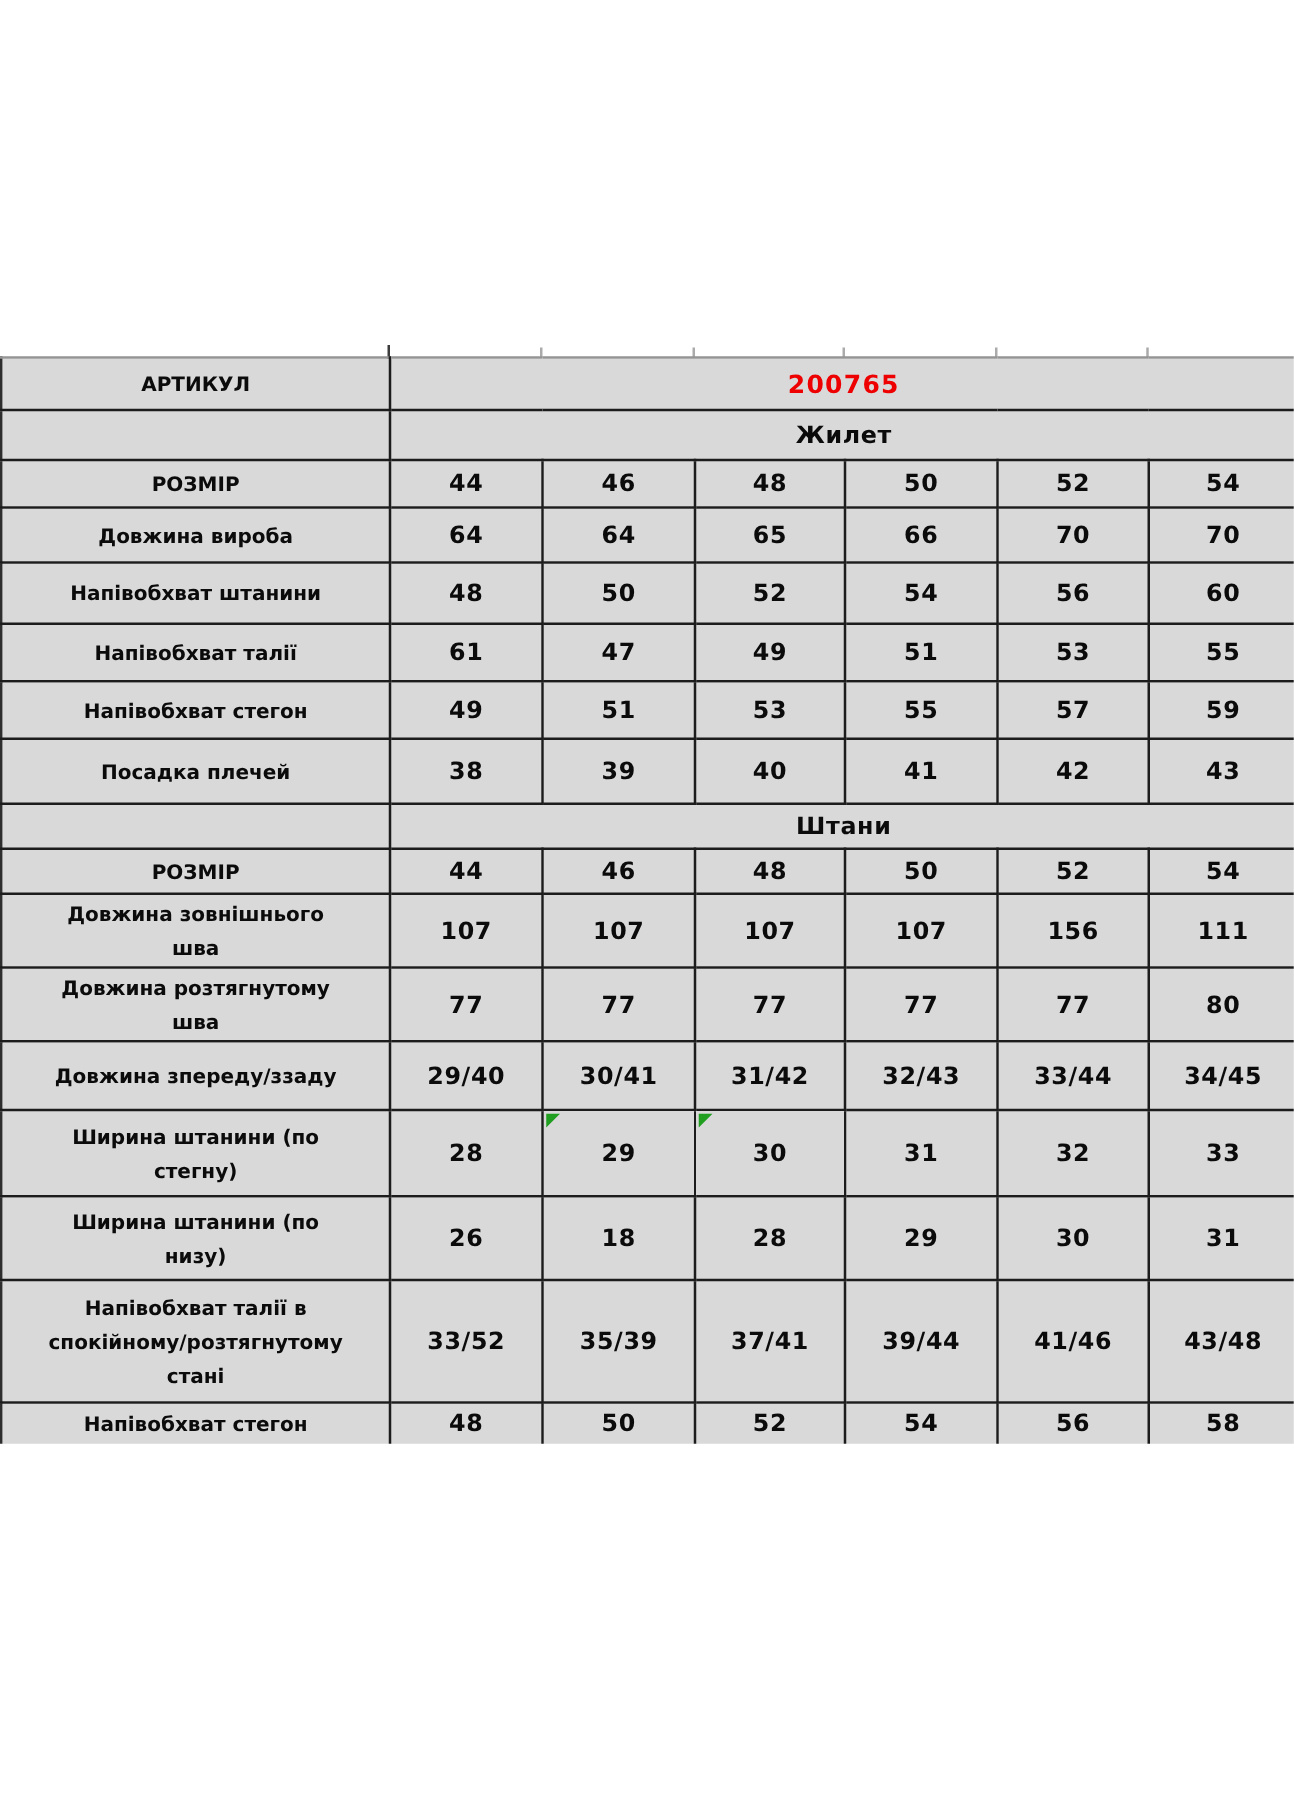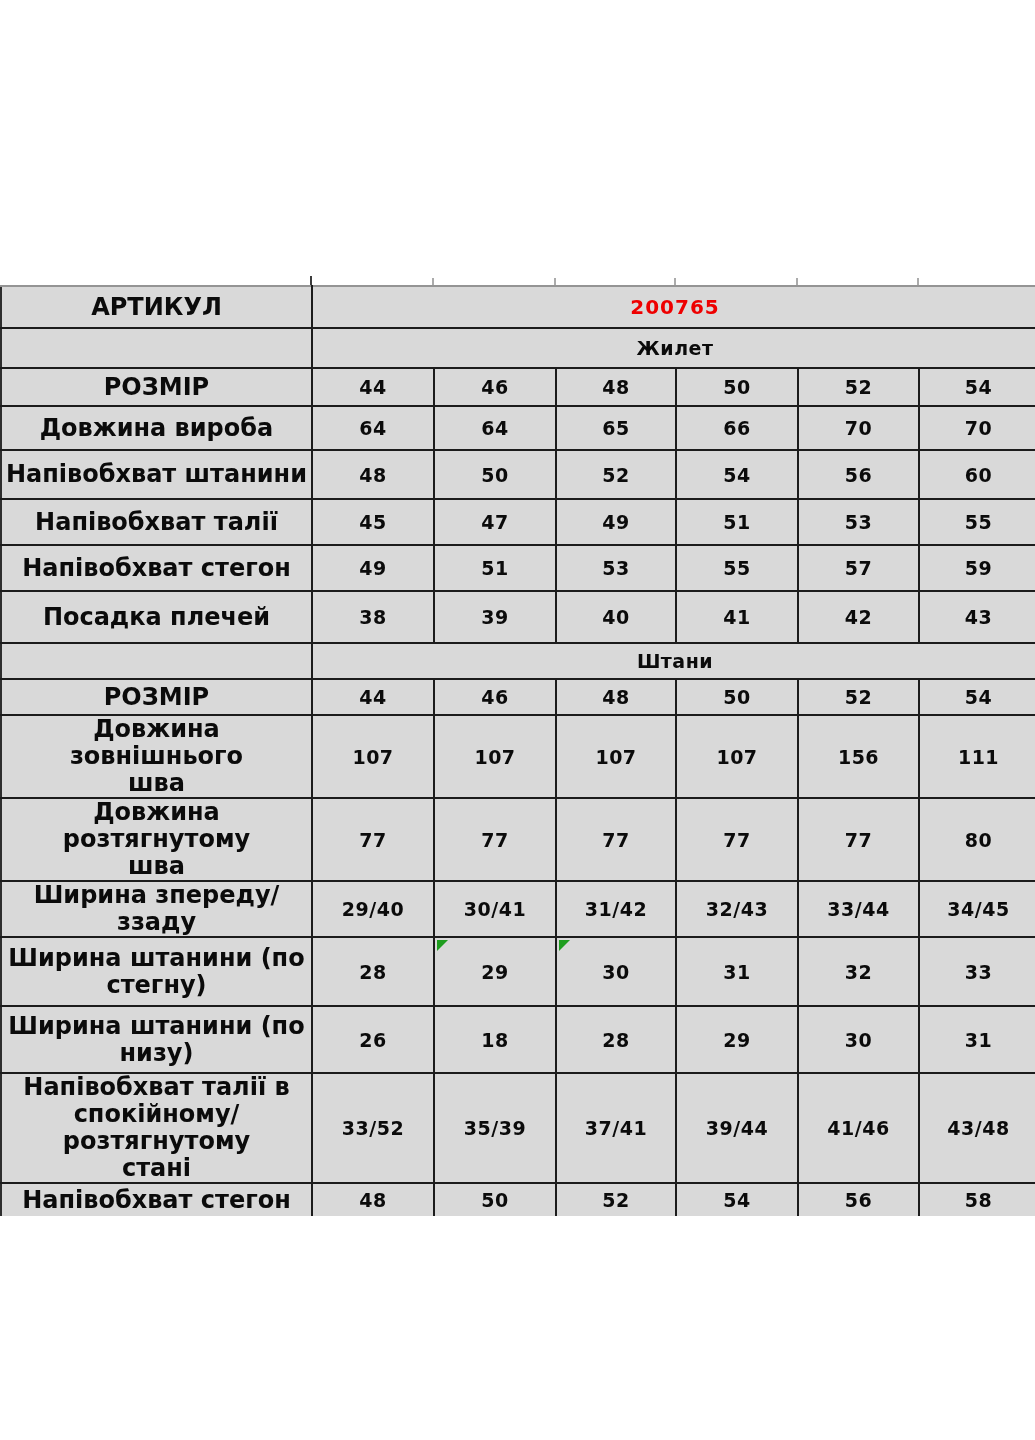--- a/index.html
+++ b/index.html
@@ -34,21 +34,21 @@
     text-align:center;vertical-align:middle;
     font-weight:700;color:#0b0b0b;
     padding:0 3px;
     overflow:hidden;
   }
   tr:first-child td{border-top:2px solid var(--top-edge)}
   td:first-child{border-left:2px solid var(--left-edge)}
   td:last-child{border-right:none}
   tr:last-child td{border-bottom:none}
 
-  .lbl{font-size:24px;line-height:27px;white-space:pre-line}
+  .lbl{font-size:16px;line-height:27px;white-space:pre-line}
   .val{font-size:19px;letter-spacing:.5px}
   .mrg{font-size:19px;letter-spacing:.5px}
   .art{color:var(--article-value);font-size:20px;letter-spacing:1px}
 
   .tri-cell{position:relative}
   .tri{
     position:absolute;top:2px;left:2px;width:0;height:0;
     border-top:11px solid var(--comment-triangle);
     border-right:11px solid transparent;
   }
@@ -124,21 +124,21 @@
         <td class="lbl">Напівобхват штанини</td>
         <td class="val">48</td>
         <td class="val">50</td>
         <td class="val">52</td>
         <td class="val">54</td>
         <td class="val">56</td>
         <td class="val">60</td>
       </tr>
       <tr>
         <td class="lbl">Напівобхват талії</td>
-        <td class="val">45</td>
+        <td class="val">61</td>
         <td class="val">47</td>
         <td class="val">49</td>
         <td class="val">51</td>
         <td class="val">53</td>
         <td class="val">55</td>
       </tr>
       <tr>
         <td class="lbl">Напівобхват стегон</td>
         <td class="val">49</td>
         <td class="val">51</td>
@@ -183,21 +183,21 @@
         <td class="lbl">Довжина розтягнутому
 шва</td>
         <td class="val">77</td>
         <td class="val">77</td>
         <td class="val">77</td>
         <td class="val">77</td>
         <td class="val">77</td>
         <td class="val">80</td>
       </tr>
       <tr>
-        <td class="lbl">Ширина зпереду/ззаду</td>
+        <td class="lbl">Довжина зпереду/ззаду</td>
         <td class="val">29/40</td>
         <td class="val">30/41</td>
         <td class="val">31/42</td>
         <td class="val">32/43</td>
         <td class="val">33/44</td>
         <td class="val">34/45</td>
       </tr>
       <tr>
         <td class="lbl">Ширина штанини (по
 стегну)</td>

